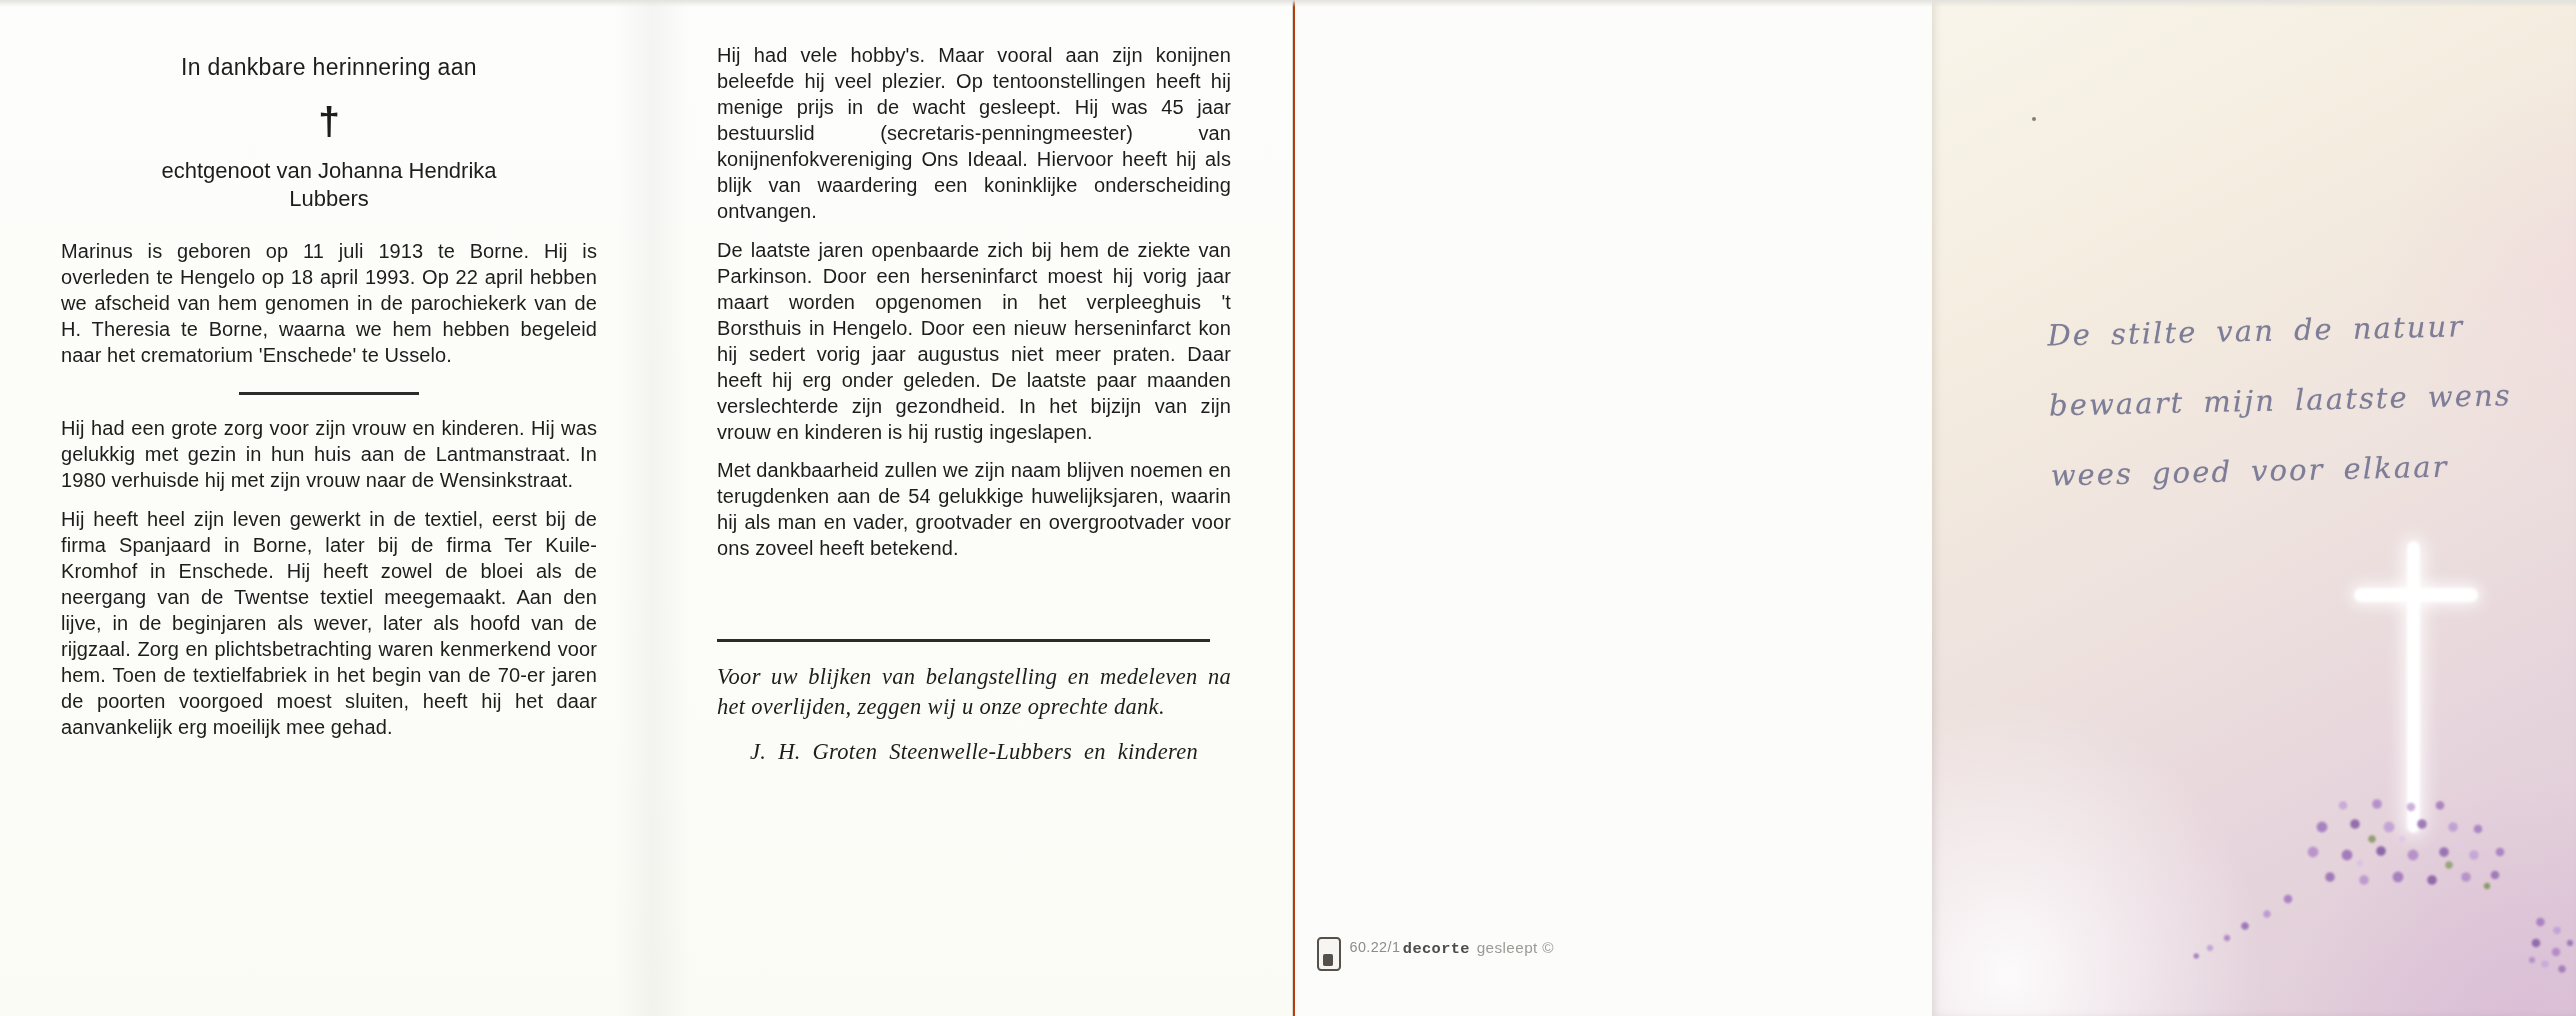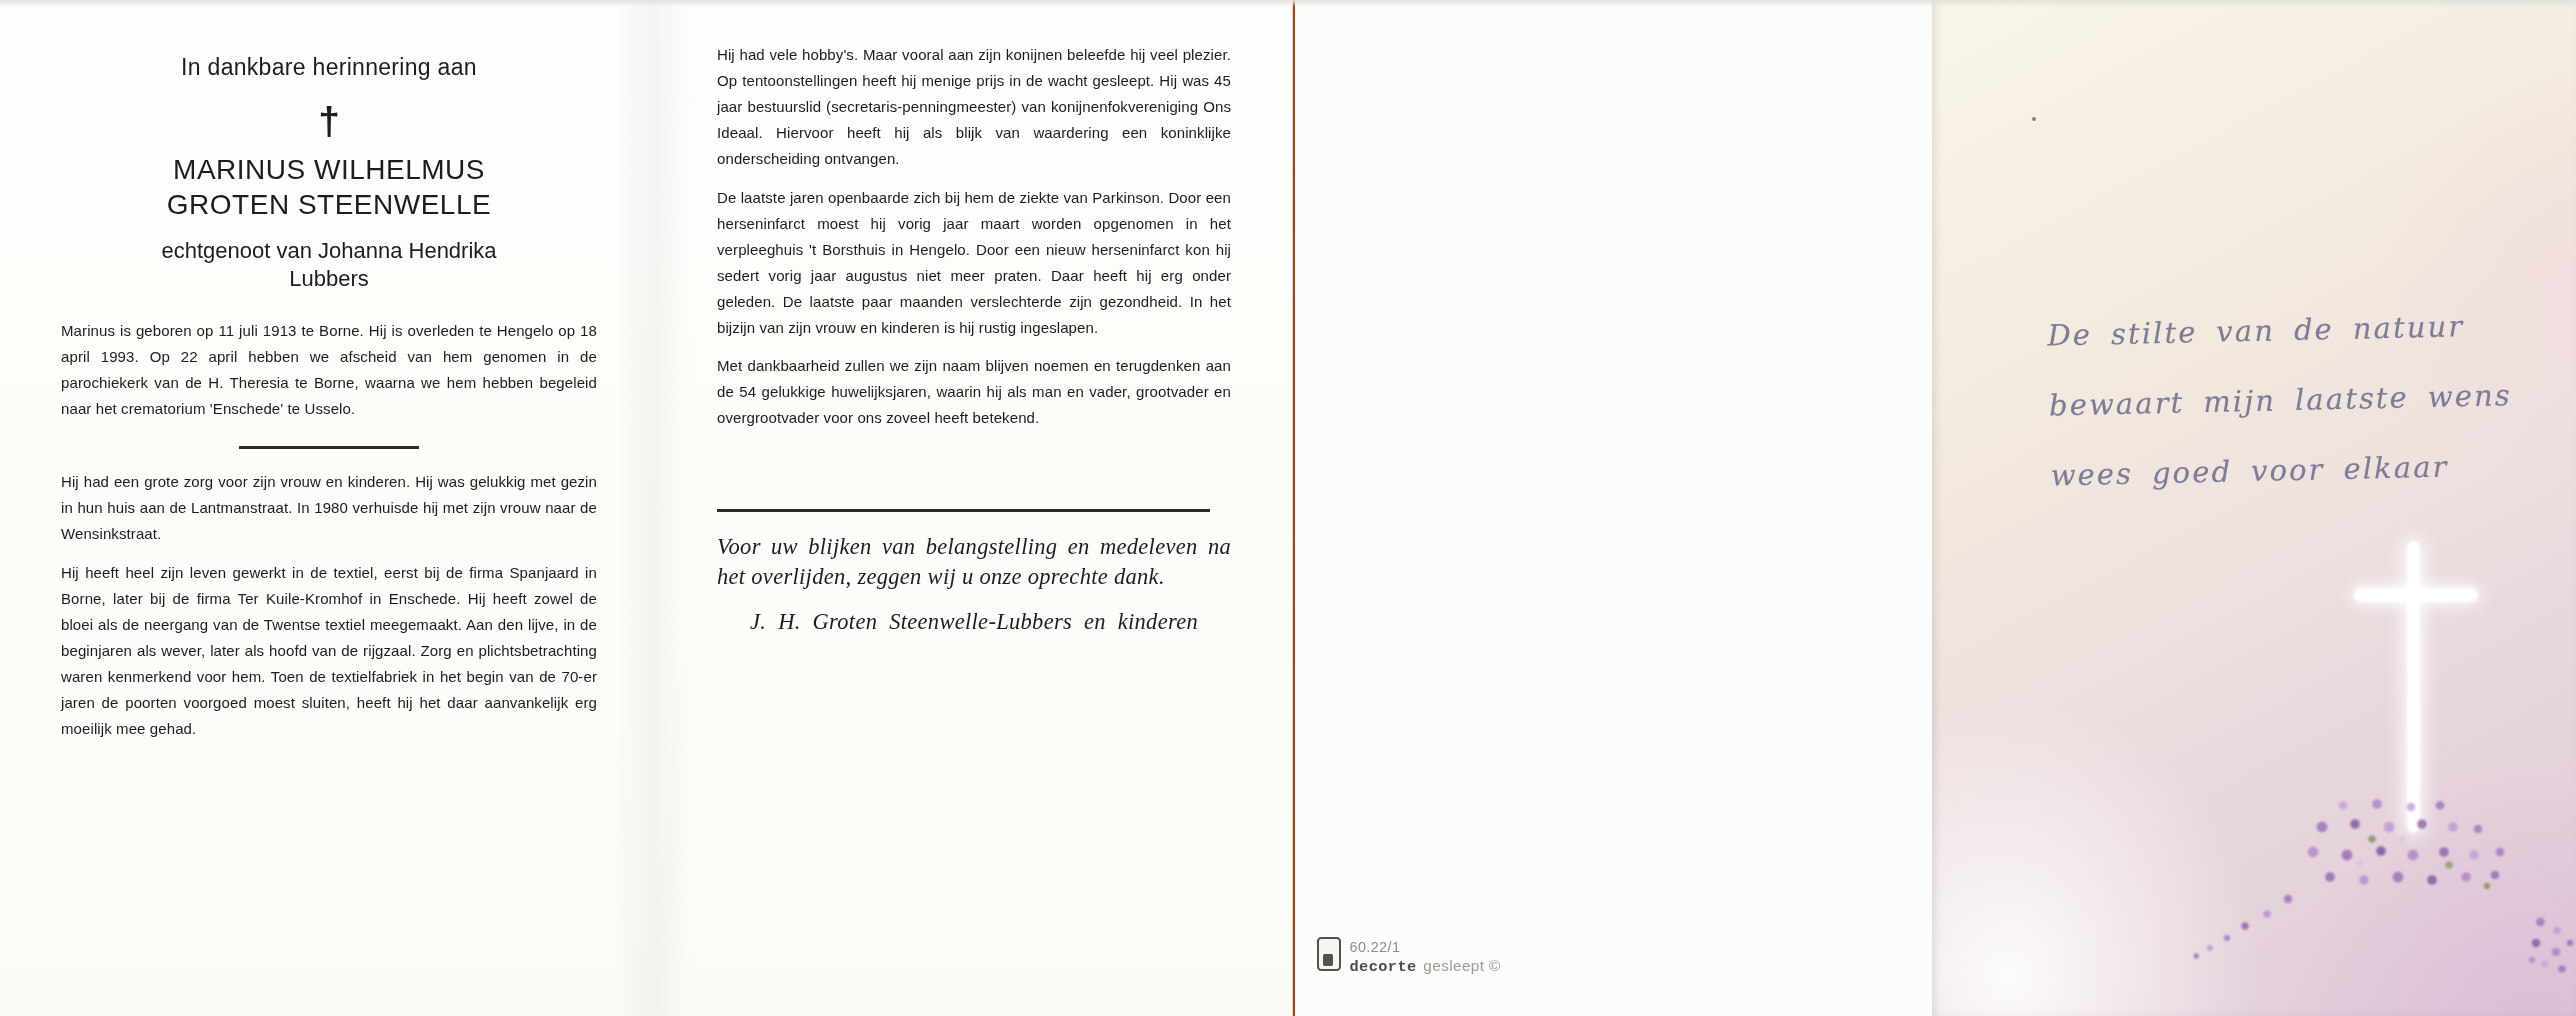--- a/index.html
+++ b/index.html
@@ -31,21 +31,21 @@
   .col { position:absolute; top:42px; color:#1d1d1d; }
   .col1 { left:61px;  width:536px; }
   .col2 { left:717px; width:514px; }
 
   .intro { text-align:center; font-size:23px; margin-top:12px; letter-spacing:0.3px; }
   .cross-glyph { text-align:center; font-size:39px; line-height:42px; margin-top:18.6px; font-weight:bold; }
   .name { text-align:center; font-size:28px; line-height:35px; letter-spacing:0.5px; margin-top:10.2px; }
   .relation { text-align:center; font-size:22px; line-height:28px; margin-top:15.3px; }
 
   .bodytext {
-    font-size:15px; line-height:26px; text-align:justify;
+    font-size:20px; line-height:26px; text-align:justify;
     letter-spacing:0.1px;
   }
   .p-first { margin-top:25.4px; }
   .p-gap   { margin-top:12.7px; }
 
   .divider-short {
     width:180px; height:2.5px; background:#2b2b2b; margin:24px auto 20.3px auto;
   }
   .divider-long {
     width:96%; height:2.5px; background:#2b2b2b; margin-top:78px;
@@ -69,21 +69,21 @@
     position:absolute; left:22px; top:937px; display:flex; align-items:flex-start; gap:8.5px;
   }
   .pm-icon {
     width:24px; height:34px; border:2.5px solid #55504a; border-radius:4.2px;
     position:relative; background:#f6f5f2;
   }
   .pm-icon::after {
     content:""; position:absolute; left:4.2px; bottom:3.4px; width:10.2px; height:12px;
     background:#55504a; border-radius:1.7px;
   }
-  .pm-text { display:flex; flex-direction:column; gap:2.5px; padding-top:1.7px; }
+  .pm-text { display:flex; flex-direction:row; gap:2.5px; padding-top:1.7px; }
   .pm-code { font-size:14.4px; color:#8d8d88; letter-spacing:0.4px; }
   .pm-brand-line { font-size:15.3px; }
   .pm-brand { color:#4c4c48; font-weight:bold; letter-spacing:0.4px;font-family:Liberation Mono, monospace; }
   .pm-suffix { color:#9b9b95; margin-left:6.8px; letter-spacing:0.4px; }
 
   
   .right-panel {
     position:absolute; left:1932px; top:0; width:644px; height:1017px;
     background:
       radial-gradient(55% 38% at 12% 96%, rgba(255,255,255,0.9), rgba(255,255,255,0) 72%),
@@ -176,24 +176,20 @@
 
 <div class="scan">
   <div class="scan-top-edge"></div>
 
   <div class="left-card">
     <div class="fold-shade"></div>
 
     <div class="col col1">
       <div class="intro">In dankbare herinnering aan</div>
       <div class="cross-glyph">†</div>
-      <div class="name">
-        <div>MARINUS WILHELMUS</div>
-        <div>GROTEN STEENWELLE</div>
-      </div>
       <div class="relation">
         <div>echtgenoot van Johanna Hendrika</div>
         <div>Lubbers</div>
       </div>
       <div class="bodytext">
         <p class="p-first">Marinus is geboren op 11 juli 1913 te Borne. Hij is overleden te Hengelo op 18 april 1993. Op 22 april hebben we afscheid van hem genomen in de parochiekerk van de H. Theresia te Borne, waarna we hem hebben begeleid naar het crematorium 'Enschede' te Usselo.</p>
         <div class="divider-short"></div>
         <p>Hij had een grote zorg voor zijn vrouw en kinderen. Hij was gelukkig met gezin in hun huis aan de Lantmanstraat. In 1980 verhuisde hij met zijn vrouw naar de Wensinkstraat.</p>
         <p class="p-gap">Hij heeft heel zijn leven gewerkt in de textiel, eerst bij de firma Spanjaard in Borne, later bij de firma Ter Kuile-Kromhof in Enschede. Hij heeft zowel de bloei als de neergang van de Twentse textiel meegemaakt. Aan den lijve, in de beginjaren als wever, later als hoofd van de rijgzaal. Zorg en plichtsbetrachting waren kenmerkend voor hem. Toen de textielfabriek in het begin van de 70-er jaren de poorten voorgoed moest sluiten, heeft hij het daar aanvankelijk erg moeilijk mee gehad.</p>
       </div>

